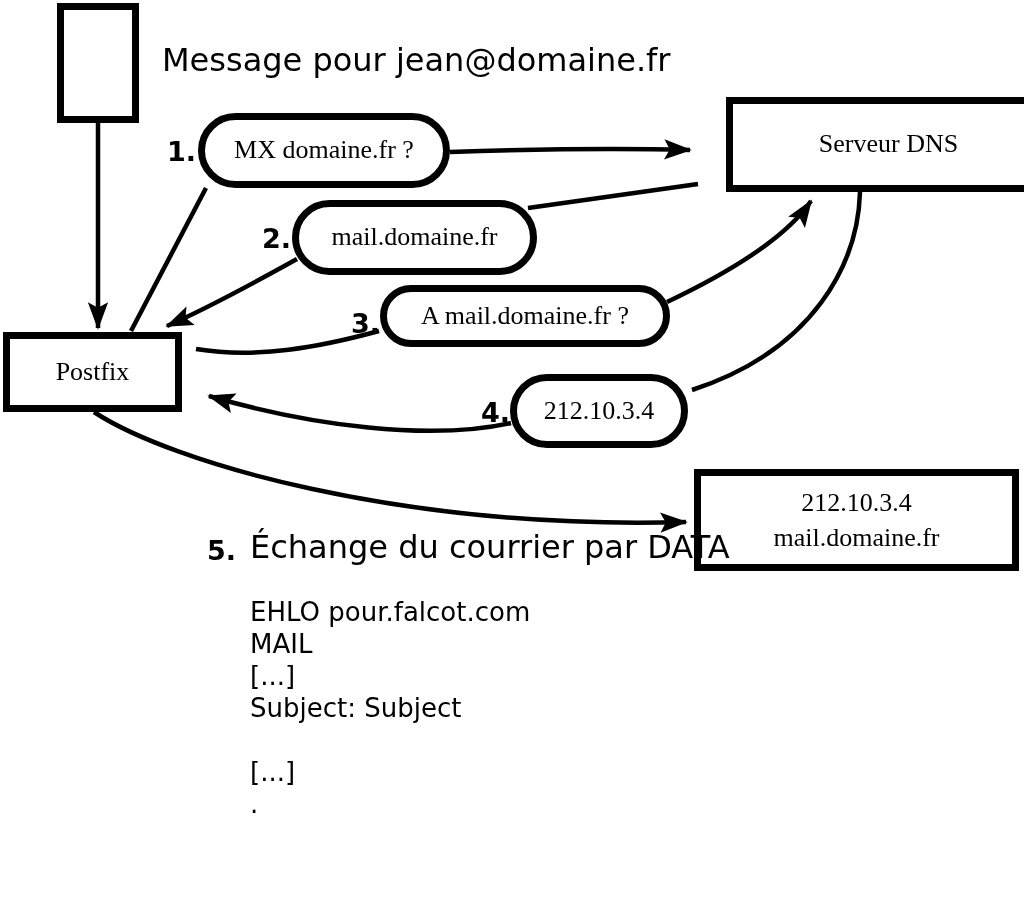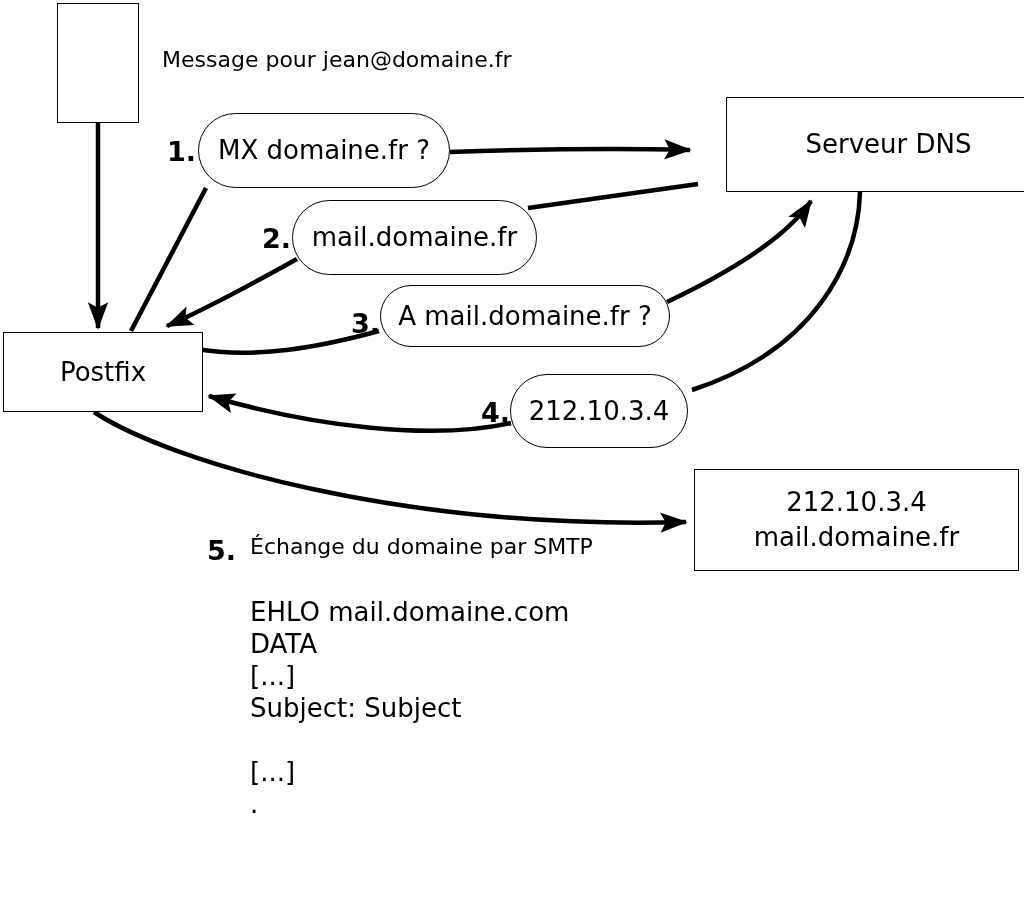--- a/index.html
+++ b/index.html
@@ -2,29 +2,29 @@
 <html><head>
 <meta charset="utf-8">
 <style>
   html,body{margin:0;padding:0;background:#fff;}
   .canvas{
     position:relative;width:1024px;height:919px;background:#ffffff;
     font-family:"DejaVu Sans","Liberation Sans",sans-serif;color:#000;overflow:hidden;
   }
   .canvas svg{position:absolute;left:0;top:0;}
   .node{
-    position:absolute;box-sizing:border-box;border:1px solid #000000;background:#fff;
+    position:absolute;box-sizing:border-box;border:7px solid #000000;background:#fff;
     display:flex;align-items:center;justify-content:center;
-    font-size:26px;line-height:1.25;text-align:center;
+    font-size:26px;line-height:1.25;text-align:center;font-family:Liberation Serif, serif;
   }
   .pill{border-radius:40px;}
   .num{
     position:absolute;font-weight:bold;font-size:27px;line-height:1;
   }
-  .txt{position:absolute;font-size:22px;line-height:32px;white-space:pre;}
+  .txt{position:absolute;font-size:32px;line-height:32px;white-space:pre;}
   .smtp{position:absolute;left:250px;top:596px;}
   .smtp div{font-size:26px;line-height:32px;height:32px;white-space:pre;}
   .mailbox-lines{line-height:35px;}
 </style>
 </head>
 <body>
 
 <div class="canvas">
 
   <svg width="1024" height="919" viewBox="0 0 1024 919">
@@ -64,41 +64,41 @@
   <div class="num" style="left:351px;top:310px;">3.</div>
   <div class="node pill" style="left:380px;top:285px;width:290px;height:62px;">
     <span>A mail.domaine.fr ?</span>
   </div>
 
   <div class="num" style="left:481px;top:399px;">4.</div>
   <div class="node pill" style="left:510px;top:374px;width:178px;height:74px;">
     <span>212.10.3.4</span>
   </div>
 
-  <div class="node" style="left:3px;top:332px;width:200px;height:80px;">
+  <div class="node" style="left:3px;top:332px;width:179px;height:80px;">
     <span>Postfix</span>
   </div>
 
   <div class="node" style="left:726px;top:97px;width:325px;height:95px;">
     <span>Serveur DNS</span>
   </div>
 
   <div class="node" style="left:694px;top:469px;width:325px;height:102px;">
     <div class="mailbox-lines">
       <div>212.10.3.4</div>
       <div>mail.domaine.fr</div>
     </div>
   </div>
 
   <div class="num" style="left:207px;top:537px;">5.</div>
-  <div class="txt" style="left:250px;top:531px;">Échange du domaine par SMTP</div>
+  <div class="txt" style="left:250px;top:531px;">Échange du courrier par DATA</div>
 
   <div class="smtp">
-    <div>EHLO mail.domaine.com</div>
-    <div>DATA</div>
+    <div>EHLO pour.falcot.com</div>
+    <div>MAIL</div>
     <div>[...]</div>
     <div>Subject: Subject</div>
     <div></div>
     <div>[...]</div>
     <div>.</div>
   </div>
 
 </div>
 
 </body></html>

